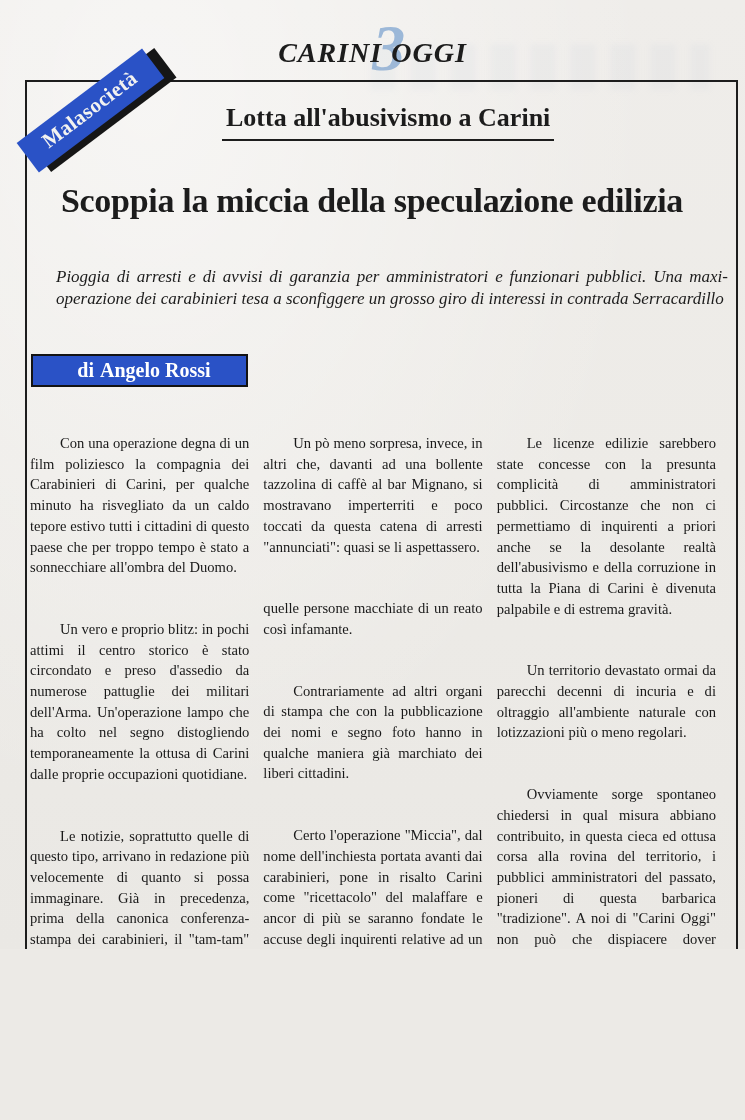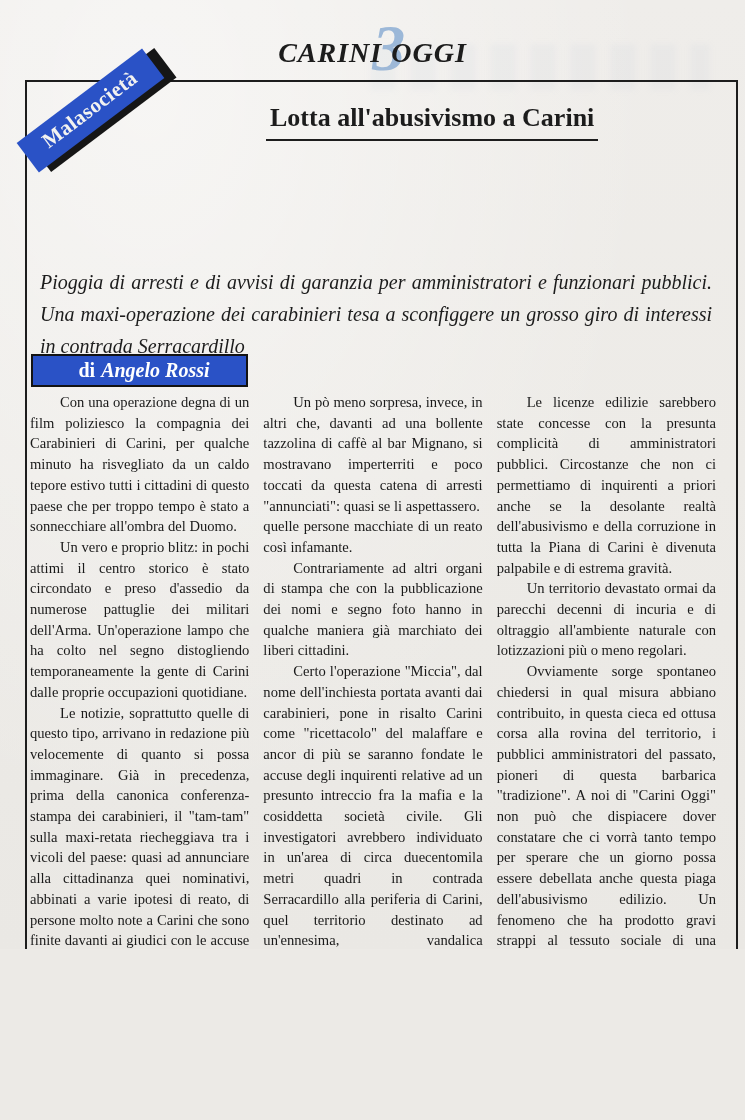--- a/index.html
+++ b/index.html
@@ -92,79 +92,79 @@
   }
 
   
   .kicker {
     position: absolute;
     left: 222px; top: 103px;
     font-size: 26px;
     font-weight: bold;
     padding: 0 4px 6px 4px;
     border-bottom: 2px solid #1d1d1d;
-    margin-left: 44px;
   }
 
   
   .headline {
     position: absolute;
     left: 40px; top: 182px;
     width: 664px;
     text-align: center;
     font-size: 34px;
     font-weight: bold;
     letter-spacing: -0.3px;
     white-space: nowrap;
   }
 
   
   .standfirst {
     position: absolute;
-    left: 40px; top: 266px;
+    left: 56px; top: 266px;
     width: 672px;
     font-style: italic;
-    font-size: 20px;
-    line-height: 32px;
+    font-size: 17px;
+    line-height: 22px;
     text-align: justify;
   }
 
   
   .byline-box {
     position: absolute;
     left: 31px; top: 354px;
     width: 217px; height: 33px;
     background: #2a52c6;
     border: 2px solid #131313;
     color: #ffffff;
     display: flex;
     align-items: center;
     justify-content: center;
     font-size: 20px;
     font-weight: bold;
     gap: 6px;
     padding-left: 9px;
   }
-  .byline-box .byline-name { font-style: italic; }
+  .byline-box .byline-name { }
 
   
   .columns {
     position: absolute;
     left: 30px; top: 392px;
     width: 686px; height: 702px;
     display: flex;
     gap: 14px;
   }
   .col { flex: 1 1 0; overflow: hidden; }
   .body-para {
     font-size: 14.6px;
     line-height: 20.7px;
     text-align: justify;
     text-indent: 30px;
     color: #191919;
+    margin-top: 41px;
   }
   .body-para.no-indent { text-indent: 0; }
 </style>
 </head>
 <body>
 
 <div class="page">
 
   <div class="masthead">
     <span class="word">Carini</span><span class="issue-number">3</span><span class="word">Oggi</span>
@@ -172,32 +172,33 @@
 
   <div class="ghost ghost-top"></div>
   <div class="ghost ghost-bottom"></div>
 
   <div class="article-box"></div>
 
   <div class="section-badge">Malasocietà</div>
 
   <div class="kicker">Lotta all'abusivismo a Carini</div>
 
+  <h1 class="headline">Scoppia la miccia della speculazione edilizia</h1>
 
   <p class="standfirst">Pioggia di arresti e di avvisi di garanzia per amministratori e funzionari pubblici. Una maxi-operazione dei carabinieri tesa a sconfiggere un grosso giro di interessi in contrada Serracardillo</p>
 
   <div class="byline-box">
     <span class="byline-prefix">di</span>
     <span class="byline-name">Angelo Rossi</span>
   </div>
 
   <div class="columns">
     <div class="col">
         <p class="body-para">Con una operazione degna di un film poliziesco la compagnia dei Carabinieri di Carini, per qualche minuto ha risvegliato da un caldo tepore estivo tutti i cittadini di questo paese che per troppo tempo è stato a sonnecchiare all'ombra del Duomo.</p>
-        <p class="body-para">Un vero e proprio blitz: in pochi attimi il centro storico è stato circondato e preso d'assedio da numerose pattuglie dei militari dell'Arma. Un'operazione lampo che ha colto nel segno distogliendo temporaneamente la gente di Carini dalle proprie occupazioni quotidiane.</p>
+        <p class="body-para">Un vero e proprio blitz: in pochi attimi il centro storico è stato circondato e preso d'assedio da numerose pattuglie dei militari dell'Arma. Un'operazione lampo che ha colto nel segno distogliendo temporaneamente la ottusa di Carini dalle proprie occupazioni quotidiane.</p>
         <p class="body-para">Le notizie, soprattutto quelle di questo tipo, arrivano in redazione più velocemente di quanto si possa immaginare. Già in precedenza, prima della canonica conferenza-stampa dei carabinieri, il "tam-tam" sulla maxi-retata riecheggiava tra i vicoli del paese: quasi ad annunciare alla cittadinanza quei nominativi, abbinati a varie ipotesi di reato, di persone molto note a Carini che sono finite davanti ai giudici con le accuse di corruzione e abuso d'ufficio a fini patrimoniali.</p>
       </div>
     <div class="col">
         <p class="body-para">Un pò meno sorpresa, invece, in altri che, davanti ad una bollente tazzolina di caffè  al bar Mignano, si mostravano imperterriti e poco toccati da questa catena di arresti "annunciati": quasi se li aspettassero.</p>
         <p class="body-para no-indent">quelle persone macchiate di un reato così infamante.</p>
         <p class="body-para">Contrariamente ad altri organi di stampa che con la pubblicazione dei nomi e segno foto hanno in qualche maniera già marchiato dei liberi cittadini.</p>
         <p class="body-para">Certo l'operazione "Miccia", dal nome dell'inchiesta portata avanti dai carabinieri, pone in risalto Carini come "ricettacolo" del malaffare e ancor di più se saranno fondate le accuse degli inquirenti relative ad un presunto intreccio fra la mafia e la cosiddetta società civile. Gli investigatori avrebbero individuato in un'area di circa duecentomila metri quadri in contrada Serracardillo alla periferia di Carini, quel territorio destinato ad un'ennesima, vandalica cementificazione.</p>
       </div>
     <div class="col">
         <p class="body-para">Le licenze edilizie sarebbero state concesse con la presunta complicità di amministratori pubblici. Circostanze che non ci permettiamo di inquirenti a priori anche se la desolante realtà dell'abusivismo e della corruzione in tutta la Piana di Carini è divenuta palpabile e di estrema gravità.</p>

